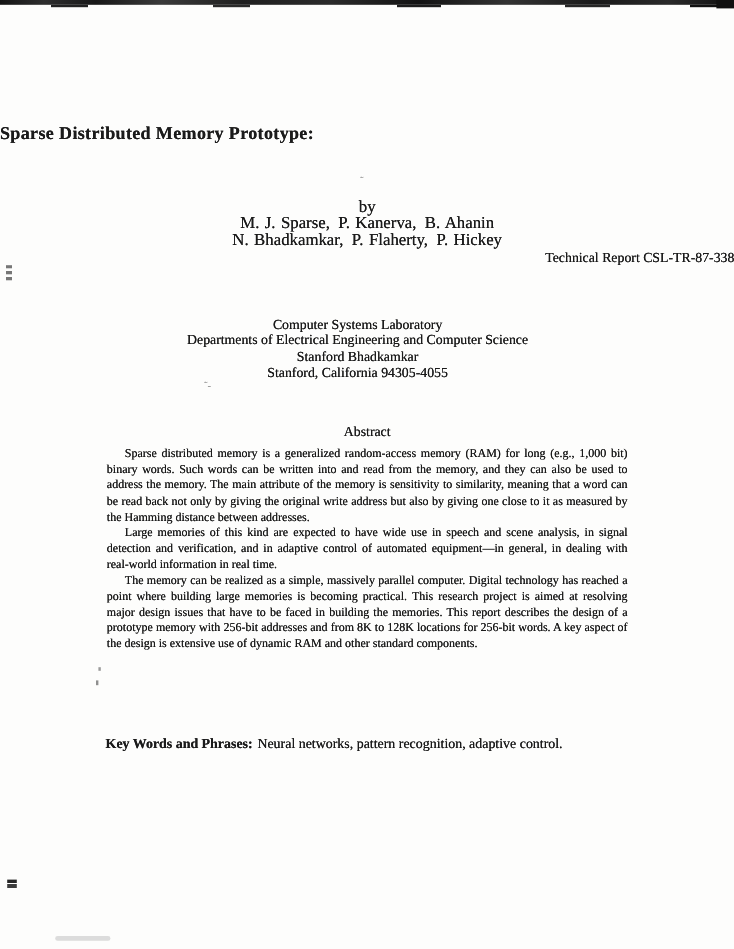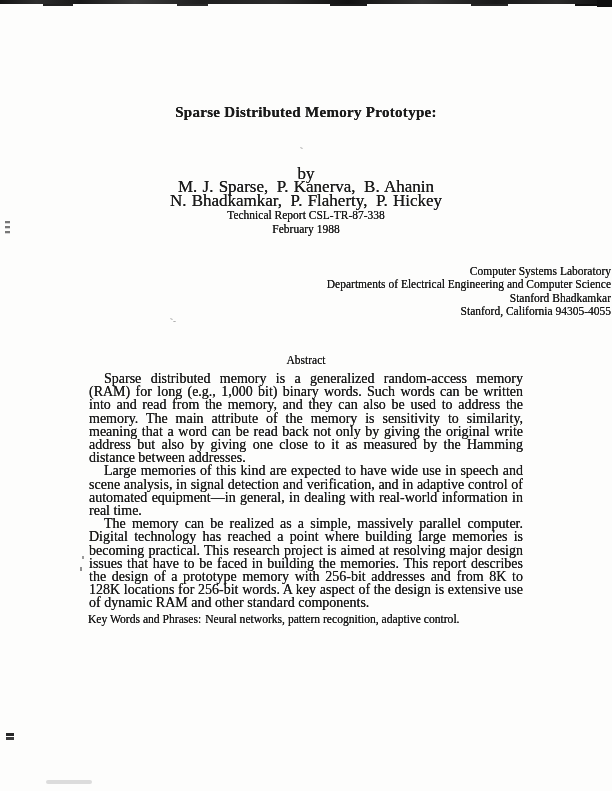--- a/index.html
+++ b/index.html
@@ -40,45 +40,45 @@
   .smudge-bottom { position:absolute; left:46px; top:780px; width:46px; height:4px; background:#c6c6c6; opacity:.6; border-radius:2px; }
   .speck-a { position:absolute; left:82px; top:556px; width:2px; height:3px; background:#9a9a9a; }
   .speck-b { position:absolute; left:80px; top:567px; width:2px; height:4px; background:#8f8f8f; }
   .artifact-glyph { position:absolute; color:#8a8a8a; font-size:9px; line-height:9px; text-shadow:none; }
   .tilde1 { top:146px; left:300px; }
   .tilde2 { top:317px; left:170px; }
 
   
   .title-block {
     position:absolute; top:104px; left:0; right:0;
-    text-align:center; font-weight:bold; font-size:15px; line-height:17px; letter-spacing:.3px;
+    font-weight:bold; font-size:15px; line-height:17px; letter-spacing:.3px;
   }
   .byline-block {
     position:absolute; top:167px; left:0; right:0;
-    text-align:center; font-size:17px; line-height:13.4px; word-spacing:1px;
+    text-align:center; font-size:14px; line-height:13.4px; word-spacing:1px;
   }
   .report-block {
     position:absolute; top:209px; left:0; right:0;
-    text-align:center; font-size:11.5px; line-height:13.8px;
+    text-align:right; font-size:11.5px; line-height:13.8px;
   }
   .affil-block {
-    position:absolute; top:265px; left:0; right:1px;
-    text-align:right; font-size:11.5px; line-height:13.4px;
+    position:absolute; top:265px; left:0; right:16px;
+    text-align:center; font-size:11.5px; line-height:13.4px;
   }
   .abstract-heading {
     position:absolute; top:354px; left:89px; width:434px;
     text-align:center; font-weight:normal; font-size:11.5px;
   }
   .abstract-body {
     position:absolute; top:372px; left:89px; width:434px;
-    font-size:14px; line-height:13.2px; text-align:justify;
+    font-size:10px; line-height:13.2px; text-align:justify;
   }
   .abstract-body p { text-indent:15px; margin:0; }
   .keywords { position:absolute; top:613px; left:88px; width:460px; font-size:11.6px; }
-  .kw-label { font-weight:normal; }
+  .kw-label { font-weight:bold; }
   .kw-text { margin-left:4px; }
 </style>
 </head>
 <body>
 
 <div class="page">
 
   <div class="scanbar"></div>
   <div class="scanbar-lower"></div>
   <div class="scanbar-corner"></div>
@@ -95,21 +95,20 @@
   </div>
 
   <div class="byline-block">
     <div>by</div>
     <div>M. J. Sparse, P. Kanerva, B. Ahanin</div>
     <div>N. Bhadkamkar, P. Flaherty, P. Hickey</div>
   </div>
 
   <div class="report-block">
     <div>Technical Report CSL-TR-87-338</div>
-    <div>February 1988</div>
   </div>
 
   <div class="affil-block">
     <div>Computer Systems Laboratory</div>
     <div>Departments of Electrical Engineering and Computer Science</div>
     <div>Stanford Bhadkamkar</div>
     <div>Stanford, California 94305-4055</div>
   </div>
 
   <div class="abstract-heading">Abstract</div>

